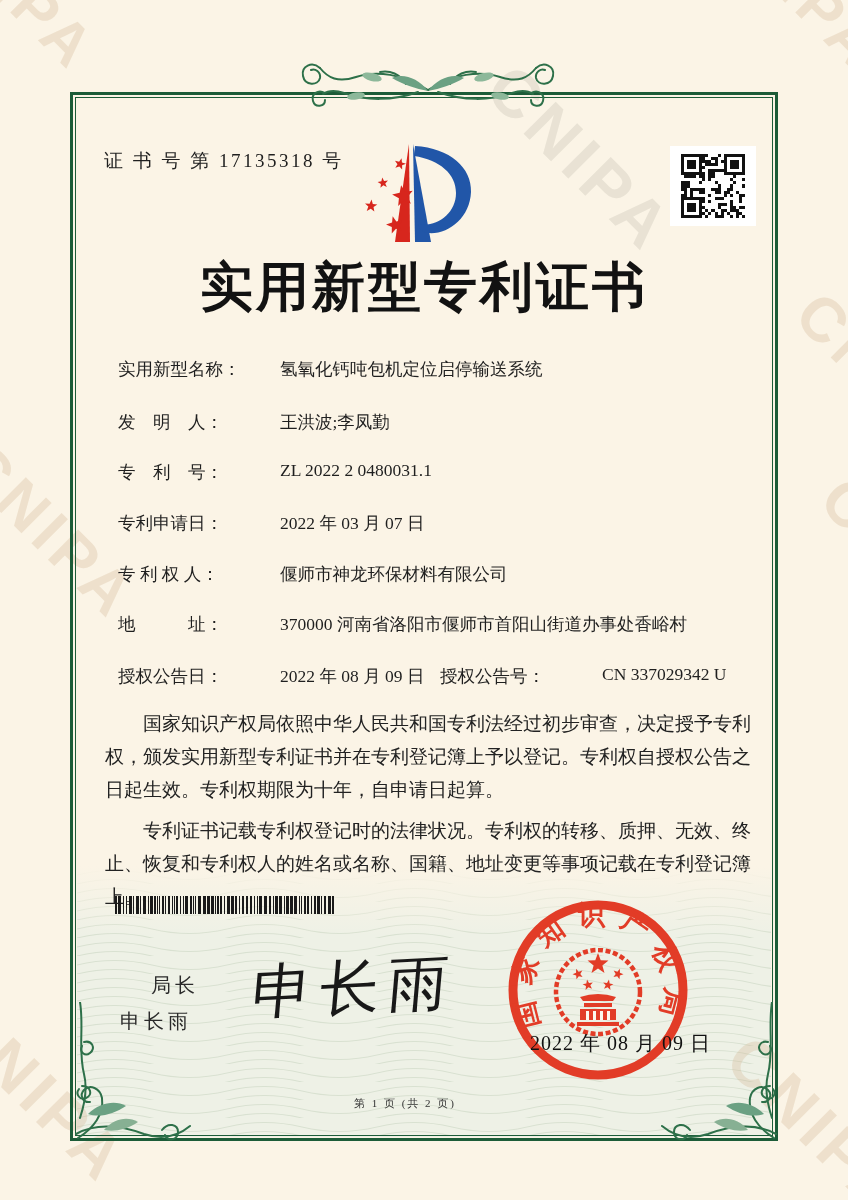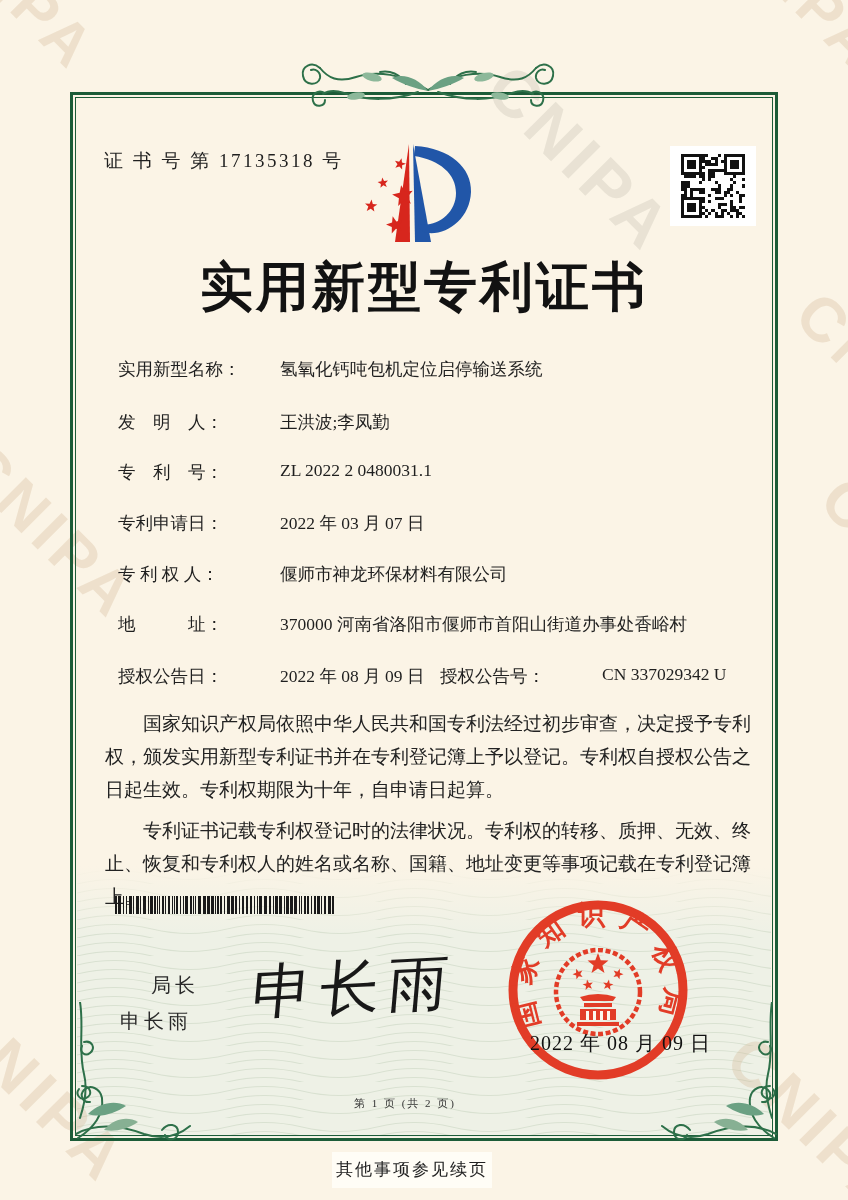--- a/index.html
+++ b/index.html
@@ -476,15 +476,14 @@
       <rect x="93" y="119" width="3" height="9" fill="#fdf8ee"></rect>
       <rect x="100" y="119" width="3" height="9" fill="#fdf8ee"></rect>
       <rect x="107" y="119" width="3" height="9" fill="#fdf8ee"></rect>
       <rect x="77" y="130" width="42" height="4"></rect>
     </g>
   </svg>
   <div class="abs sealdate" style="left:530px;top:1030px;">2022 年 08 月 09 日</div>
 
   <div class="abs pagefoot" style="left:290px;top:1096px;width:230px;text-align:center;">第 1 页 (共 2 页)</div>
 
-  <div class="abs contnote" style="left:332px;top:1152px;width:160px;height:36px;">其他事项参见续页</div>
 
 </div>
 
 </body></html>

